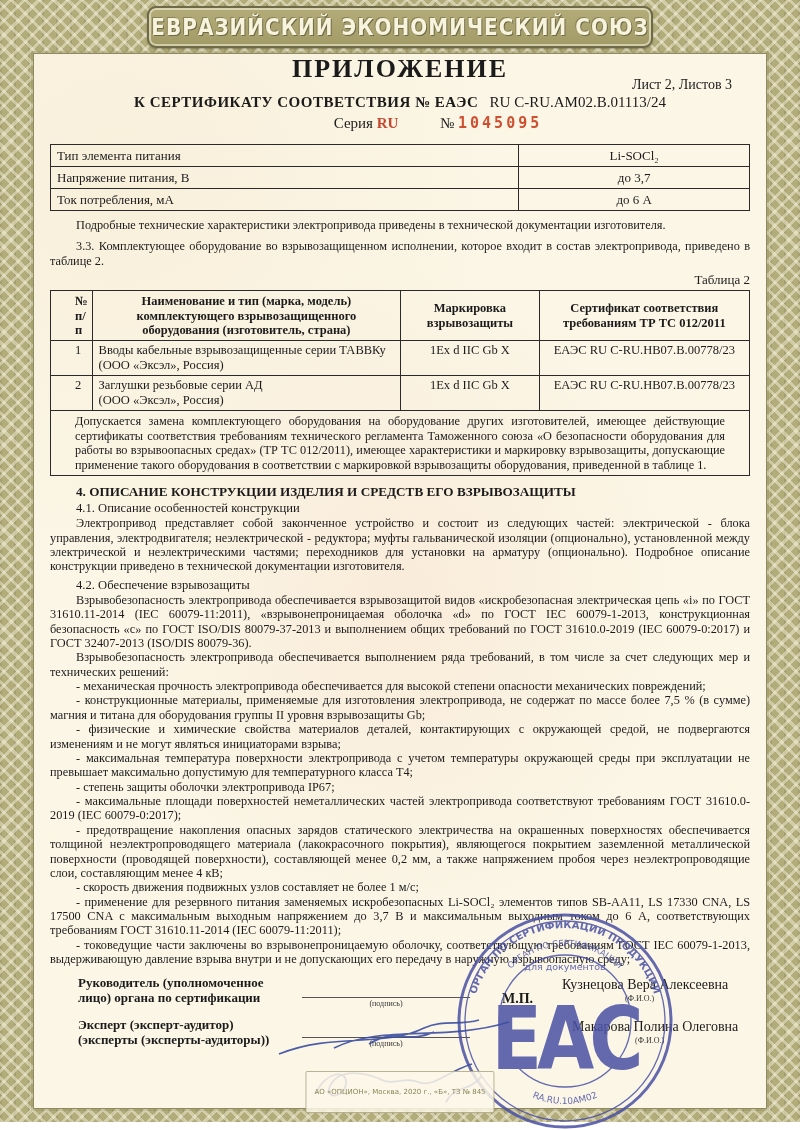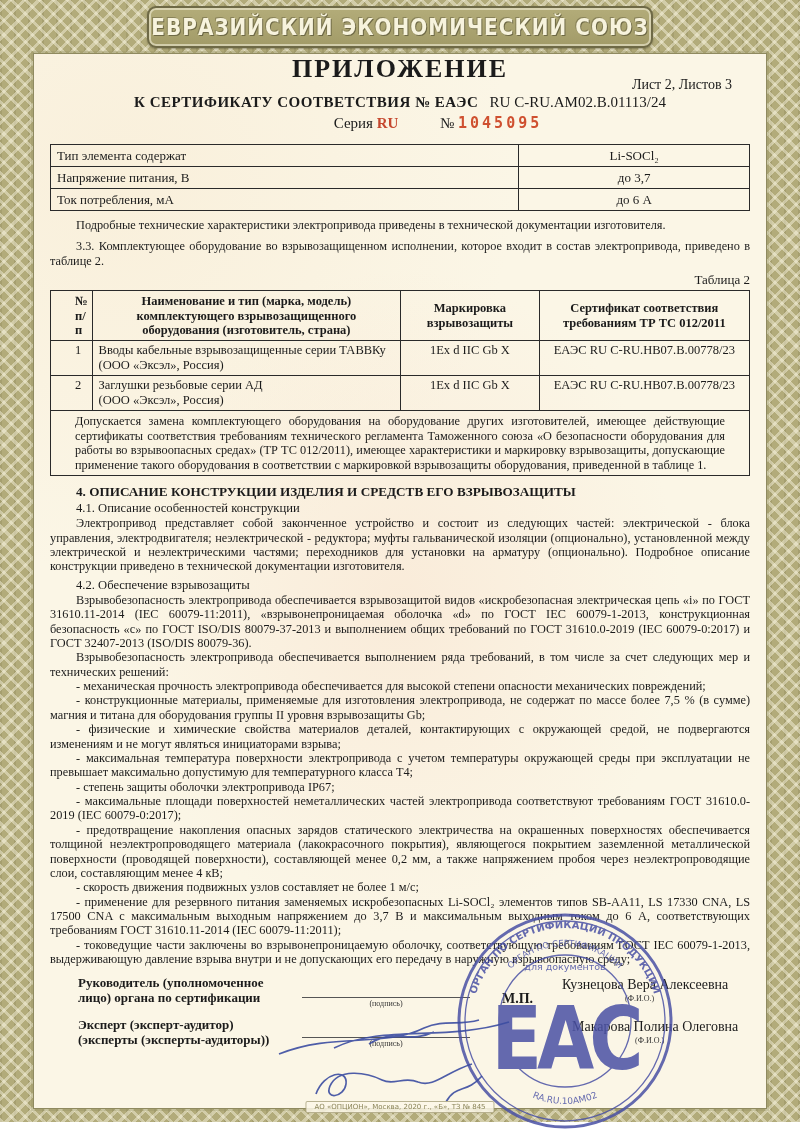--- a/index.html
+++ b/index.html
@@ -61,21 +61,21 @@
   .role{position:absolute;left:28px;width:250px;font-weight:bold;line-height:1.2;}
   .sigline{position:absolute;width:168px;border-bottom:1px solid #555;}
   .sigcap{position:absolute;width:168px;text-align:center;font-size:8px;color:#333;}
   .mp{position:absolute;font-weight:bold;font-size:14px;}
   .sname{position:absolute;font-size:14px;white-space:nowrap;}
   .fio{position:absolute;font-size:8px;color:#333;}
   .stamp-svg{position:absolute;left:416px;top:852px;z-index:5;opacity:.85;}
   .sig-stroke{position:absolute;z-index:6;}
   .footer-box{position:absolute;left:50%;bottom:9px;transform:translateX(-50%);
     background:rgba(251,247,232,.85);border:1px solid rgba(140,134,90,.6);border-radius:2px;
-    padding:1px 8px;font-family:"DejaVu Sans",sans-serif;font-size:7px;color:#8a8458;white-space:nowrap;z-index:7;}
+    padding:16px 8px;font-family:"DejaVu Sans",sans-serif;font-size:7px;color:#8a8458;white-space:nowrap;z-index:7;}
 </style>
 </head>
 <body>
 
 <div class="cert">
 
   <div class="banner">
     <span>ЕВРАЗИЙСКИЙ ЭКОНОМИЧЕСКИЙ СОЮЗ</span>
   </div>
 
@@ -95,21 +95,21 @@
       <span>Серия</span>
       <span class="red">RU</span>
       <span class="gap"></span>
       <span>№</span>
       <span class="blank">1045095</span>
     </div>
 
     <table class="t1">
       <tbody>
           <tr>
-        <td>Тип элемента содержат</td>
+        <td>Тип элемента питания</td>
         <td class="val">Li-SOCl₂</td>
       </tr>
       <tr>
         <td>Напряжение питания, В</td>
         <td class="val">до 3,7</td>
       </tr>
       <tr>
         <td>Ток потребления, мА</td>
         <td class="val">до 6 А</td>
       </tr>

